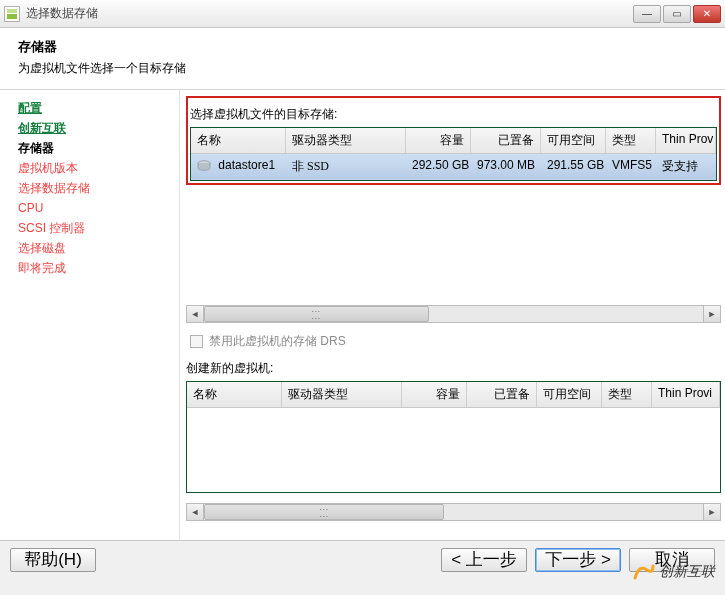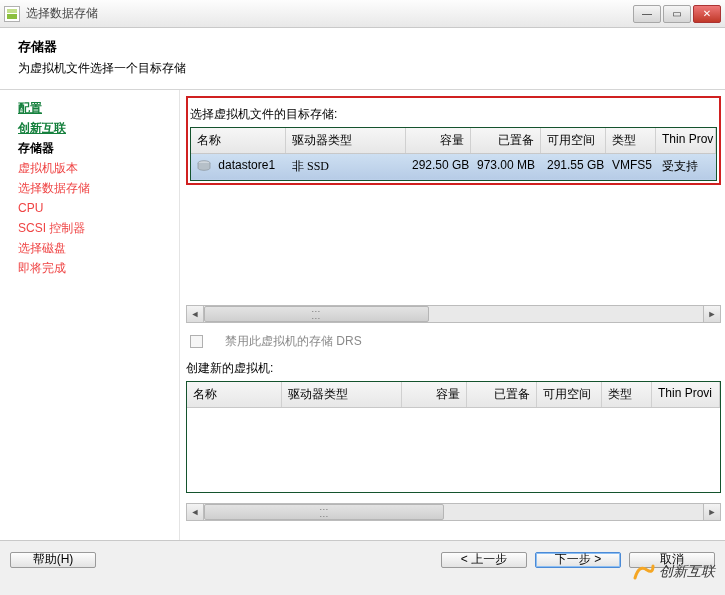--- a/index.html
+++ b/index.html
@@ -180,46 +180,46 @@
   border: 1px solid #b5b5b5;
   border-radius: 2px;
 }
 .hscroll .thumb::after{
   content:"⋮⋮"; letter-spacing:-2px;
   position:absolute; left:50%; top:50%; transform:translate(-50%,-50%) rotate(90deg);
   font-size:9px; color:#888;
 }
 
 
-.chk-row { display: flex; align-items: center; gap: 22px; color: #8a8a8a; padding-left: 4px; text-align: right;}
+.chk-row { display: flex; align-items: center; gap: 6px; color: #8a8a8a; padding-left: 4px; text-align: right;}
 .chk-box {
   width: 13px; height: 13px;
   border: 1px solid #b0b0b0;
   background: #f6f6f6;
 }
 
 
 .footer {
   background: #f0f0f0;
   border-top: 1px solid #c9c9c9;
   height: 38px;
   display: flex;
   align-items: center;
   padding: 0 10px;
   gap: 8px;
 }
 .footer .spacer { flex: 1; }
 .btn {
   min-width: 86px;
-  height: 16px;
+  height: 24px;
   border: 1px solid #9a9a9a;
   background: linear-gradient(#fdfdfd,#e3e3e3);
   border-radius: 2px;
   display: flex; align-items: center; justify-content: center;
-  font-size: 12px;
+  font-size: 17px;
   cursor: pointer;
 }
 .btn.primary {
   border: 1px solid #4b8ad6;
   box-shadow: 0 0 0 1px #8cbef2 inset;
 }
 
 
 .watermark {
   position: absolute;

